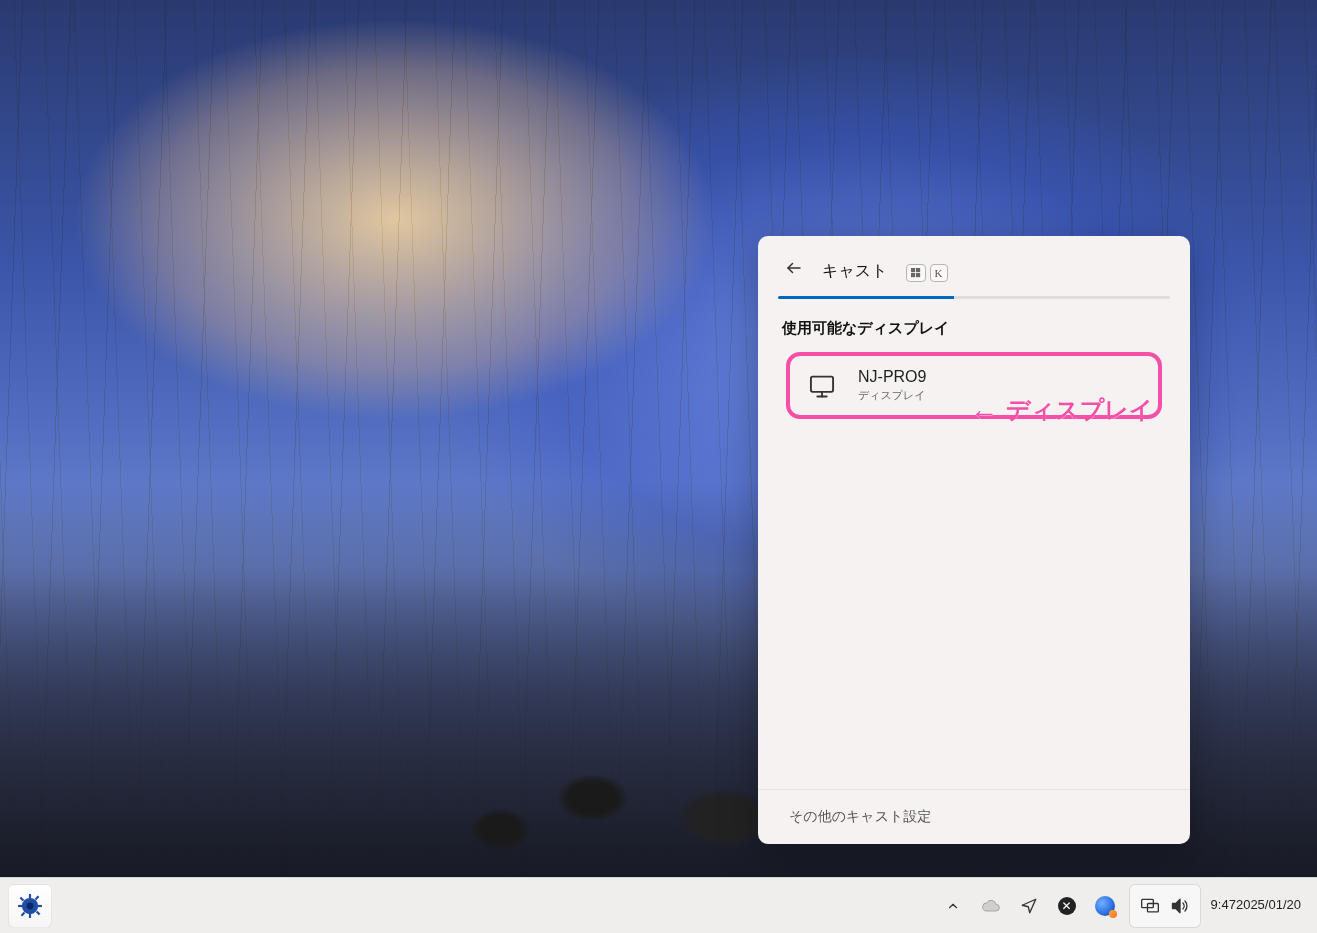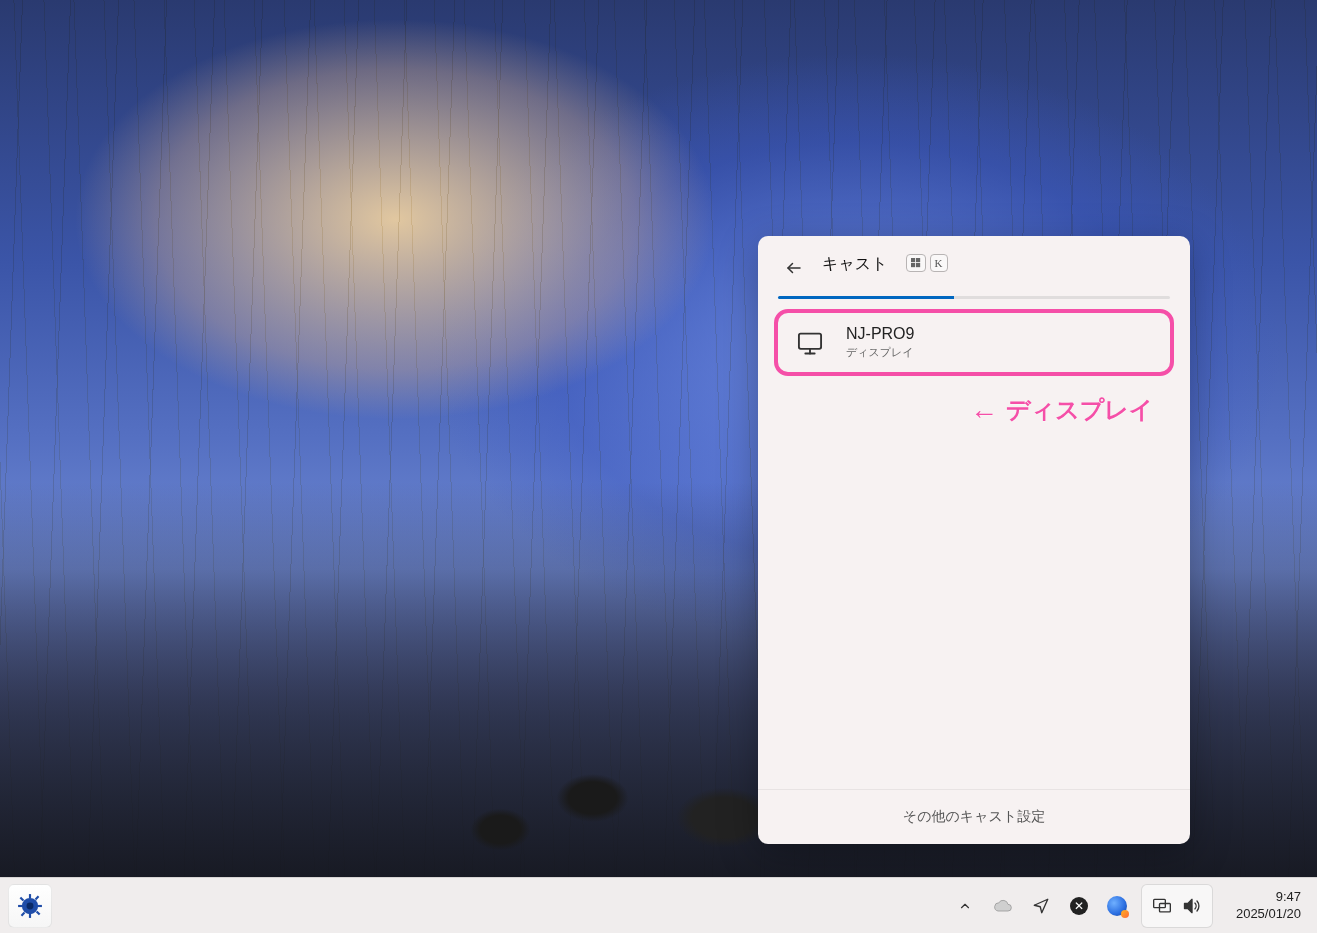--- a/index.html
+++ b/index.html
@@ -36,47 +36,47 @@
     position: absolute;
     top: 236px; left: 758px;
     width: 432px; height: 608px;
     background: #f7f2f2;
     border-radius: 10px;
     box-shadow: 0 10px 40px rgba(0,0,0,0.3);
     display:flex; flex-direction:column;
     overflow:hidden;
   }
   .cast-header {
-    display:flex; align-items:flex-start; gap:14px;
+    display:flex; align-items:flex-end; gap:14px;
     padding: 18px 22px 14px 22px;
     font-family: Liberation Serif, serif;
   }
   .back-btn { width:28px; height:28px; display:flex; align-items:center; justify-content:center; cursor:pointer; border-radius:4px; }
   .cast-title { font-size:16px; color:#111; }
   .kbd-hint { display:flex; gap:4px; align-items:center; margin-left:4px; }
   .kbd { border:1px solid #b8b4b4; border-radius:4px; padding:1px 4px; font-size:11px; color:#555; background:#faf8f8; display:flex; align-items:center; justify-content:center; min-width:18px; height:18px; }
 
   .progress-line { height:3px; margin: 0 20px 10px 20px; border-radius:2px; background:linear-gradient(90deg,#0067c0 0 45%, #e0dddd 45% 100%); }
 
   .section-label { font-size:15px; font-weight:600; color:#111; padding: 10px 24px 14px 24px; }
 
   .device-row {
-    margin: 0 16px; padding: 12px 18px;
+    margin: 0 28px; padding: 12px 18px;
     border: 4px solid #f54fa8; border-radius: 14px;
     display:flex; align-items:center; gap:22px; cursor:pointer;
     background:transparent;
   }
   .device-icon { width:28px; height:28px; color:#333; }
   .device-text { display:flex; flex-direction:column; gap:2px; }
   .device-name { font-size:16px; color:#222; }
   .device-type { font-size:11px; color:#666; }
 
   .not-found-link { padding: 24px 24px 0 24px; color:#0067c0; font-size:14px; cursor:pointer; }
 
-  .cast-footer { margin-top:auto; padding: 18px 10px; font-size:14px; color:#555; cursor:pointer; border-top:1px solid rgba(0,0,0,0.06);text-align:center; }
+  .cast-footer { margin-top:auto; padding: 18px 31px; font-size:14px; color:#555; cursor:pointer; border-top:1px solid rgba(0,0,0,0.06); }
 
   
   .annotation {
     position:absolute; top:394px; left:970px;
     display:flex; align-items:center; gap:8px;
     color:#f54fa8; font-weight:800; font-size:24px;
     text-shadow:0 1px 0 rgba(255,255,255,0.4);
   }
   .annotation .arrow { font-size:28px; line-height:1; }
 
@@ -94,21 +94,21 @@
     border:1px solid rgba(0,0,0,0.08); cursor:pointer;
   }
   .taskbar-spacer { flex:1; }
   .taskbar-right { display:flex; align-items:center; gap:2px; height:100%; }
   .tray-item { width:36px; height:44px; display:flex; align-items:center; justify-content:center; color:#333; cursor:pointer; border-radius:4px; }
   .tray-item.round-badge { position:relative; }
   .tray-item.round-badge .dot { width:18px; height:18px; border-radius:50%; background:#222; color:#fff; display:flex; align-items:center; justify-content:center; font-size:12px; }
   .copilot-dot { width:20px; height:20px; border-radius:50%; background:radial-gradient(circle at 35% 35%, #6fb0ff, #2a6de0 60%, #173c85); position:relative; }
   .copilot-dot::after { content:""; position:absolute; right:-2px; bottom:-2px; width:8px; height:8px; border-radius:50%; background:linear-gradient(135deg,#ffb020,#ff6a3a); }
   .tray-group { display:flex; align-items:center; gap:10px; padding:0 10px; height:44px; border:1px solid rgba(0,0,0,0.12); border-radius:6px; margin:0 4px; cursor:pointer; background:rgba(255,255,255,0.55); }
-  .clock { display:flex; flex-direction:column; align-items:flex-end; justify-content:center; padding:0 8px 0 4px; font-size:13px; color:#222; line-height:1.25; cursor:pointer; min-width:90px; }
+  .clock { display:flex; flex-direction:row; align-items:flex-end; justify-content:center; padding:0 8px 0 4px; font-size:13px; color:#222; line-height:1.25; cursor:pointer; min-width:90px; }
 
   svg { display:block; }
 </style>
 </head>
 <body>
 
 <div class="wallpaper"></div>
 
 <div class="cast-panel">
   <div class="cast-header">
@@ -125,20 +125,21 @@
             <rect x="0" y="0" width="5" height="5" fill="#666"></rect>
             <rect x="6" y="0" width="5" height="5" fill="#666"></rect>
             <rect x="0" y="6" width="5" height="5" fill="#666"></rect>
             <rect x="6" y="6" width="5" height="5" fill="#666"></rect>
           </svg>
       </span>
       <span class="kbd">K</span>
     </div>
   </div>
   <div class="progress-line"></div>
+  <div class="section-label">使用可能なディスプレイ</div>
 
   <div class="device-row">
     <svg class="device-icon" viewBox="0 0 24 24" fill="none" stroke="currentColor" stroke-width="1.6" stroke-linecap="round" stroke-linejoin="round">
         <rect x="2.5" y="4" width="19" height="13" rx="1.5"></rect>
         <line x1="8" y1="21" x2="16" y2="21"></line>
         <line x1="12" y1="17" x2="12" y2="21"></line>
       </svg>
     <div class="device-text">
       <div class="device-name">NJ-PRO9</div>
       <div class="device-type">ディスプレイ</div>

